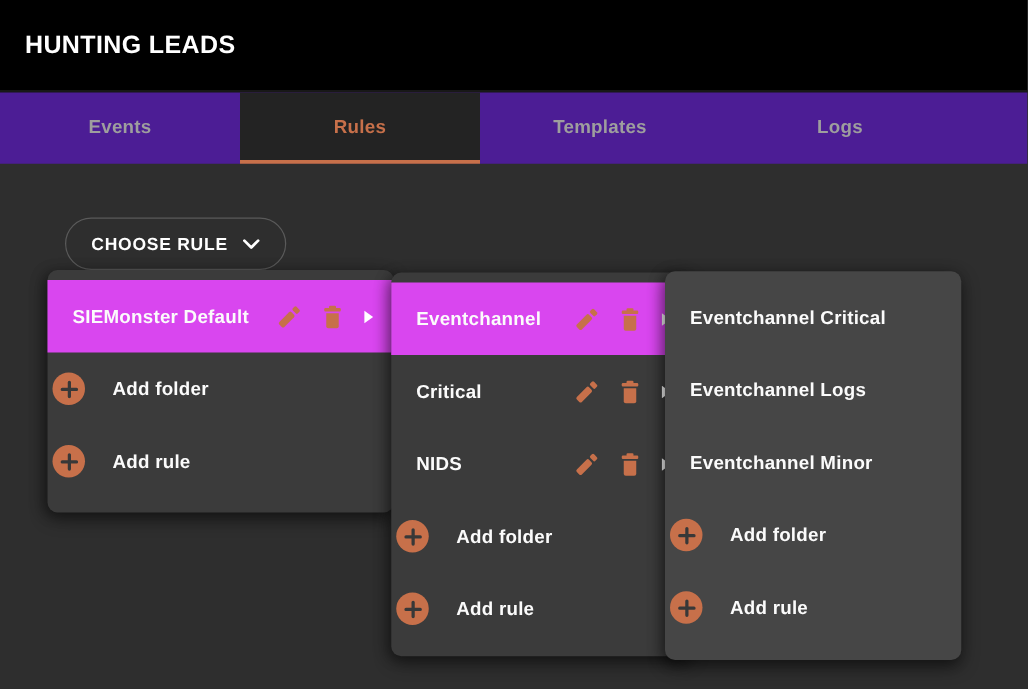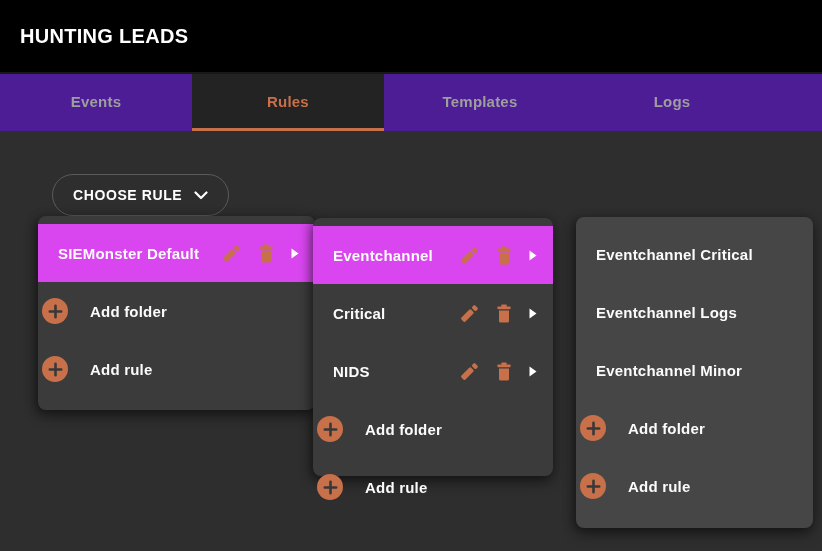--- a/index.html
+++ b/index.html
@@ -23,22 +23,22 @@
         border-radius:21px;border:1px solid #5a5a5a;background:transparent;
         display:flex;align-items:center;gap:12px;color:#ffffff;
         font-family:"Liberation Sans",sans-serif;font-size:14px;font-weight:700;
         letter-spacing:.6px;cursor:pointer;}
 
   
   .menu-panel{position:absolute;border-radius:8px;background:#3b3b3b;
         box-shadow:0 5px 14px rgba(0,0,0,.45), -3px 2px 10px rgba(0,0,0,.28);
         padding:8px 0;box-sizing:border-box;}
   .panel-1{left:38px;top:216px;width:277px;height:194px;z-index:1;}
-  .panel-2{left:313px;top:218px;width:240px;height:258px;z-index:2;}
-  .panel-3{left:576px;top:217px;width:237px;height:311px;z-index:3;background:#464646;}
+  .panel-2{left:313px;top:218px;width:240px;height:307px;z-index:2;}
+  .panel-3{left:532px;top:217px;width:237px;height:311px;z-index:3;background:#464646;}
 
   .row{height:58px;display:flex;align-items:center;padding:0 16px 0 20px;
        box-sizing:border-box;cursor:pointer;}
   .row.highlight{background:#d946ef;}
   .row .label{flex:1;color:#fbfbfb;font-size:15px;font-weight:700;letter-spacing:.2px;
        white-space:nowrap;overflow:hidden;}
   .icon-group{display:flex;align-items:center;gap:14px;margin-left:8px;}
   .icon-btn{display:flex;align-items:center;justify-content:center;cursor:pointer;}
   .arrow{display:flex;align-items:center;margin-left:1px;}
 

